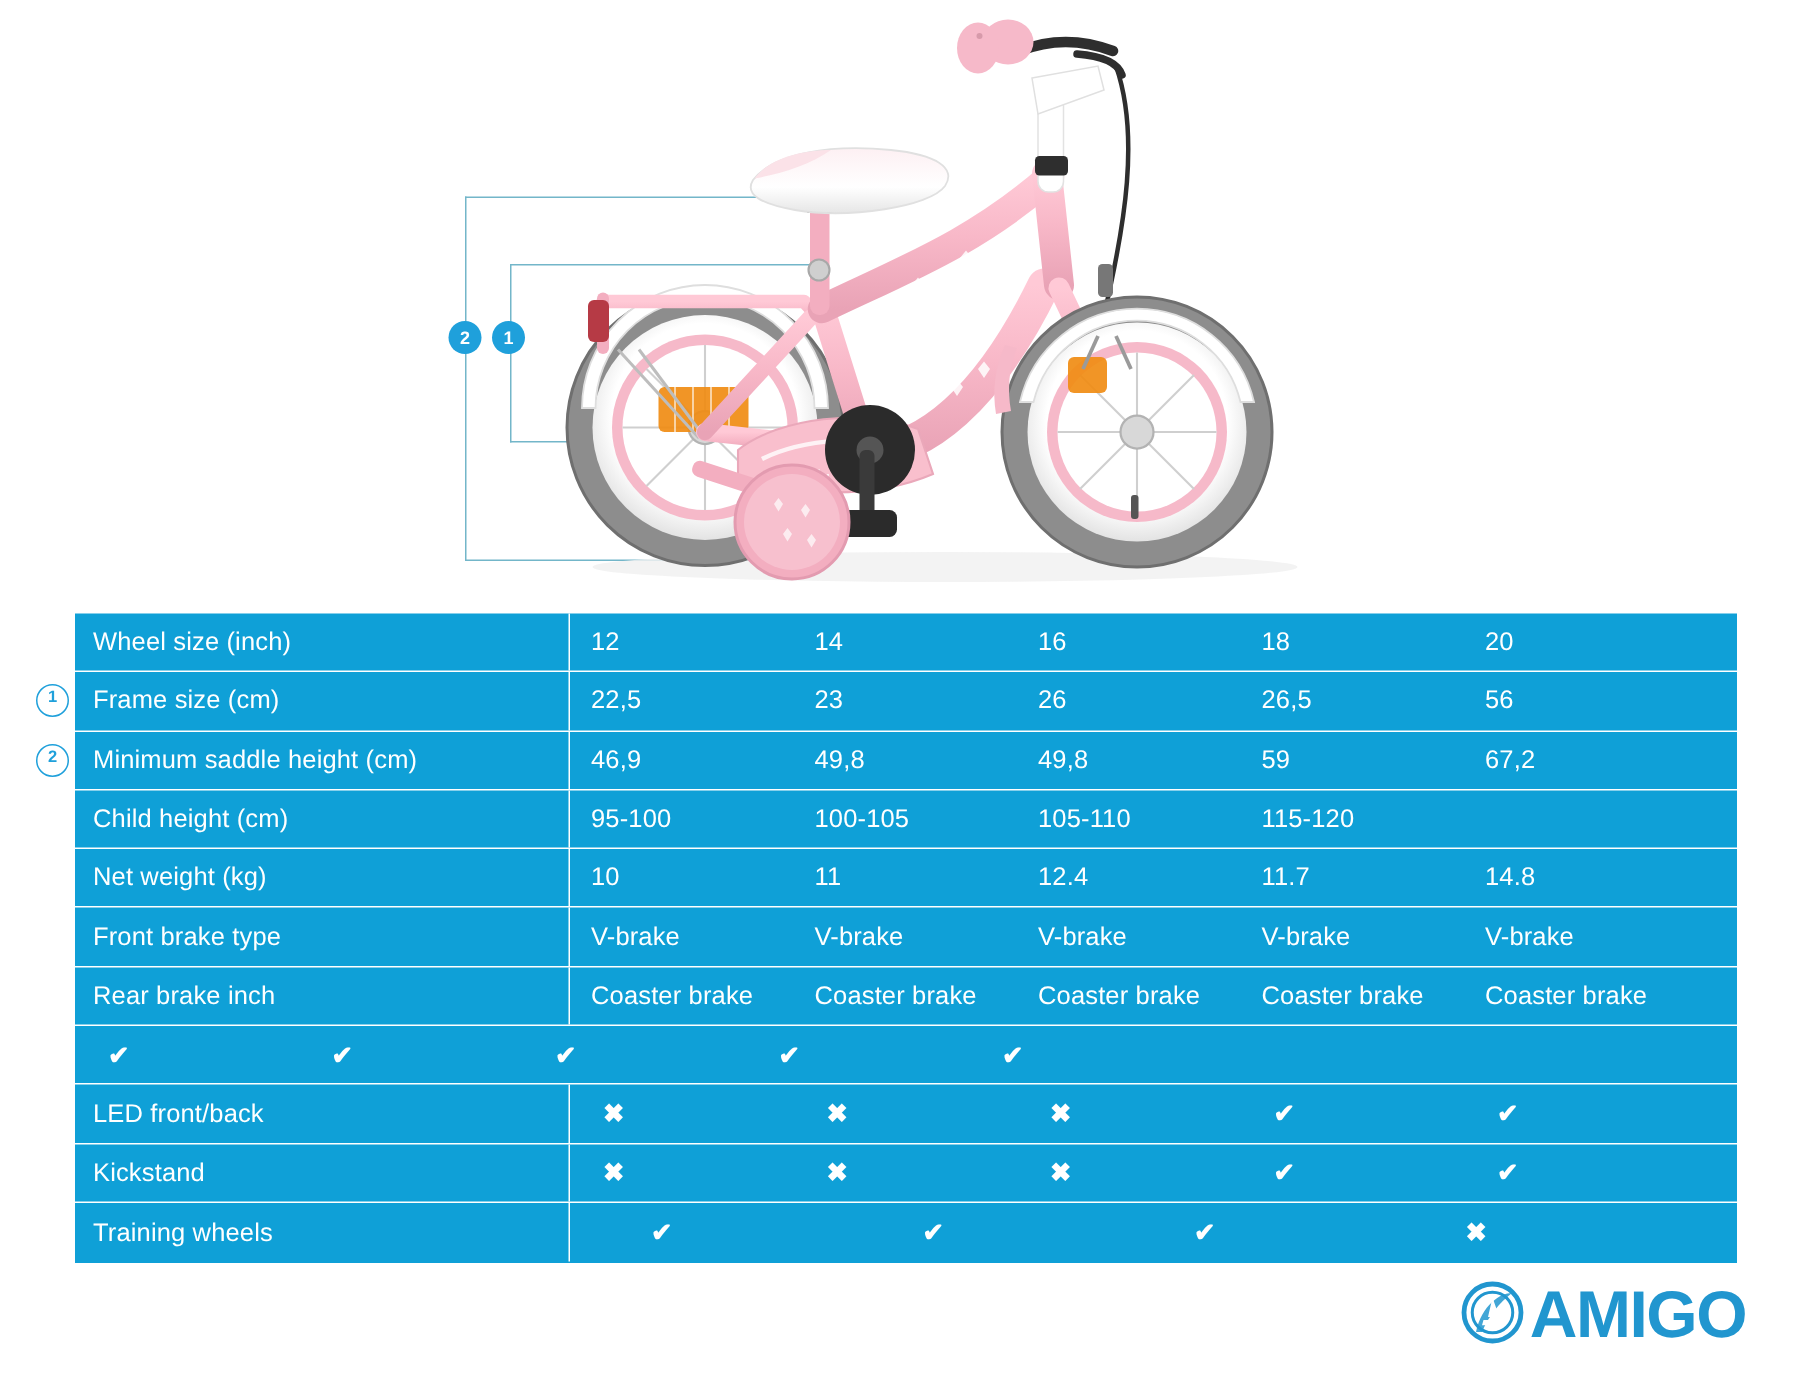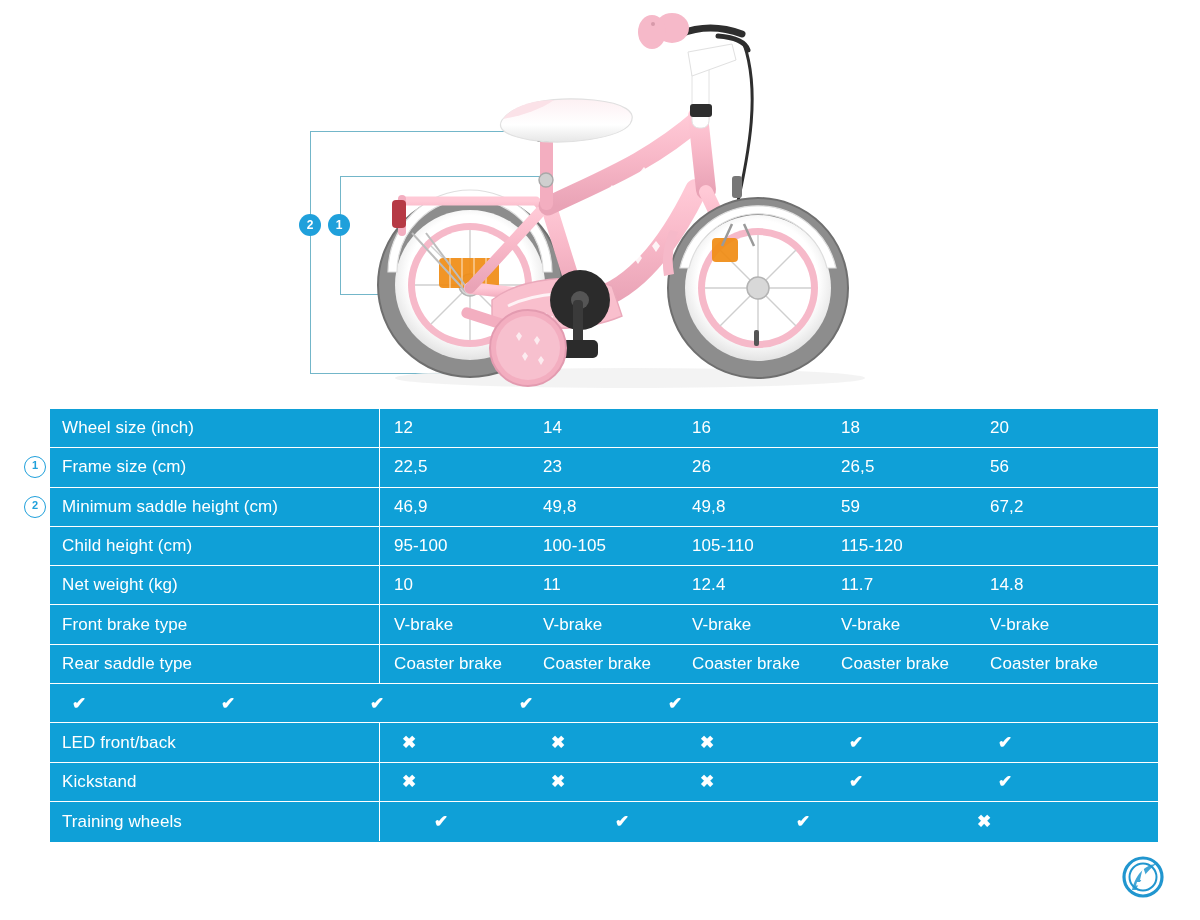--- a/index.html
+++ b/index.html
@@ -398,21 +398,21 @@
     </div>
     <div class="spec-row">
       <div class="spec-label">Front brake type</div>
       <div class="spec-cell">V-brake</div>
       <div class="spec-cell">V-brake</div>
       <div class="spec-cell">V-brake</div>
       <div class="spec-cell">V-brake</div>
       <div class="spec-cell">V-brake</div>
     </div>
     <div class="spec-row">
-      <div class="spec-label">Rear saddle type</div>
+      <div class="spec-label">Rear brake inch</div>
       <div class="spec-cell">Coaster brake</div>
       <div class="spec-cell">Coaster brake</div>
       <div class="spec-cell">Coaster brake</div>
       <div class="spec-cell">Coaster brake</div>
       <div class="spec-cell">Coaster brake</div>
     </div>
     <div class="spec-row">
       <div class="spec-cell mark">
         <span class="glyph-yes">✔</span>
       </div>
@@ -488,13 +488,14 @@
 <div id="brand-logo">
   <span>
     <svg width="42" height="42" viewBox="0 0 42 42">
       <circle cx="21" cy="21" r="19" fill="none" stroke="#2196cf" stroke-width="3.2"></circle>
       <circle cx="21" cy="21" r="13.5" fill="none" stroke="#2196cf" stroke-width="2"></circle>
       <path d="M10 34 C 14 16, 26 8, 34 8 C 26 14, 18 24, 14 34 Z" fill="#2196cf" opacity="0.85"></path>
       <path d="M21 11 L28 31 L24 31 L21.5 24 L18 24 L21 11 Z" fill="#ffffff"></path>
       <path d="M15 26 L27 26 L28 29.5 L14 29.5 Z" fill="#ffffff"></path>
     </svg>
   </span>
+  <span class="logo-text">AMIGO</span>
 </div>
 
 </body></html>

